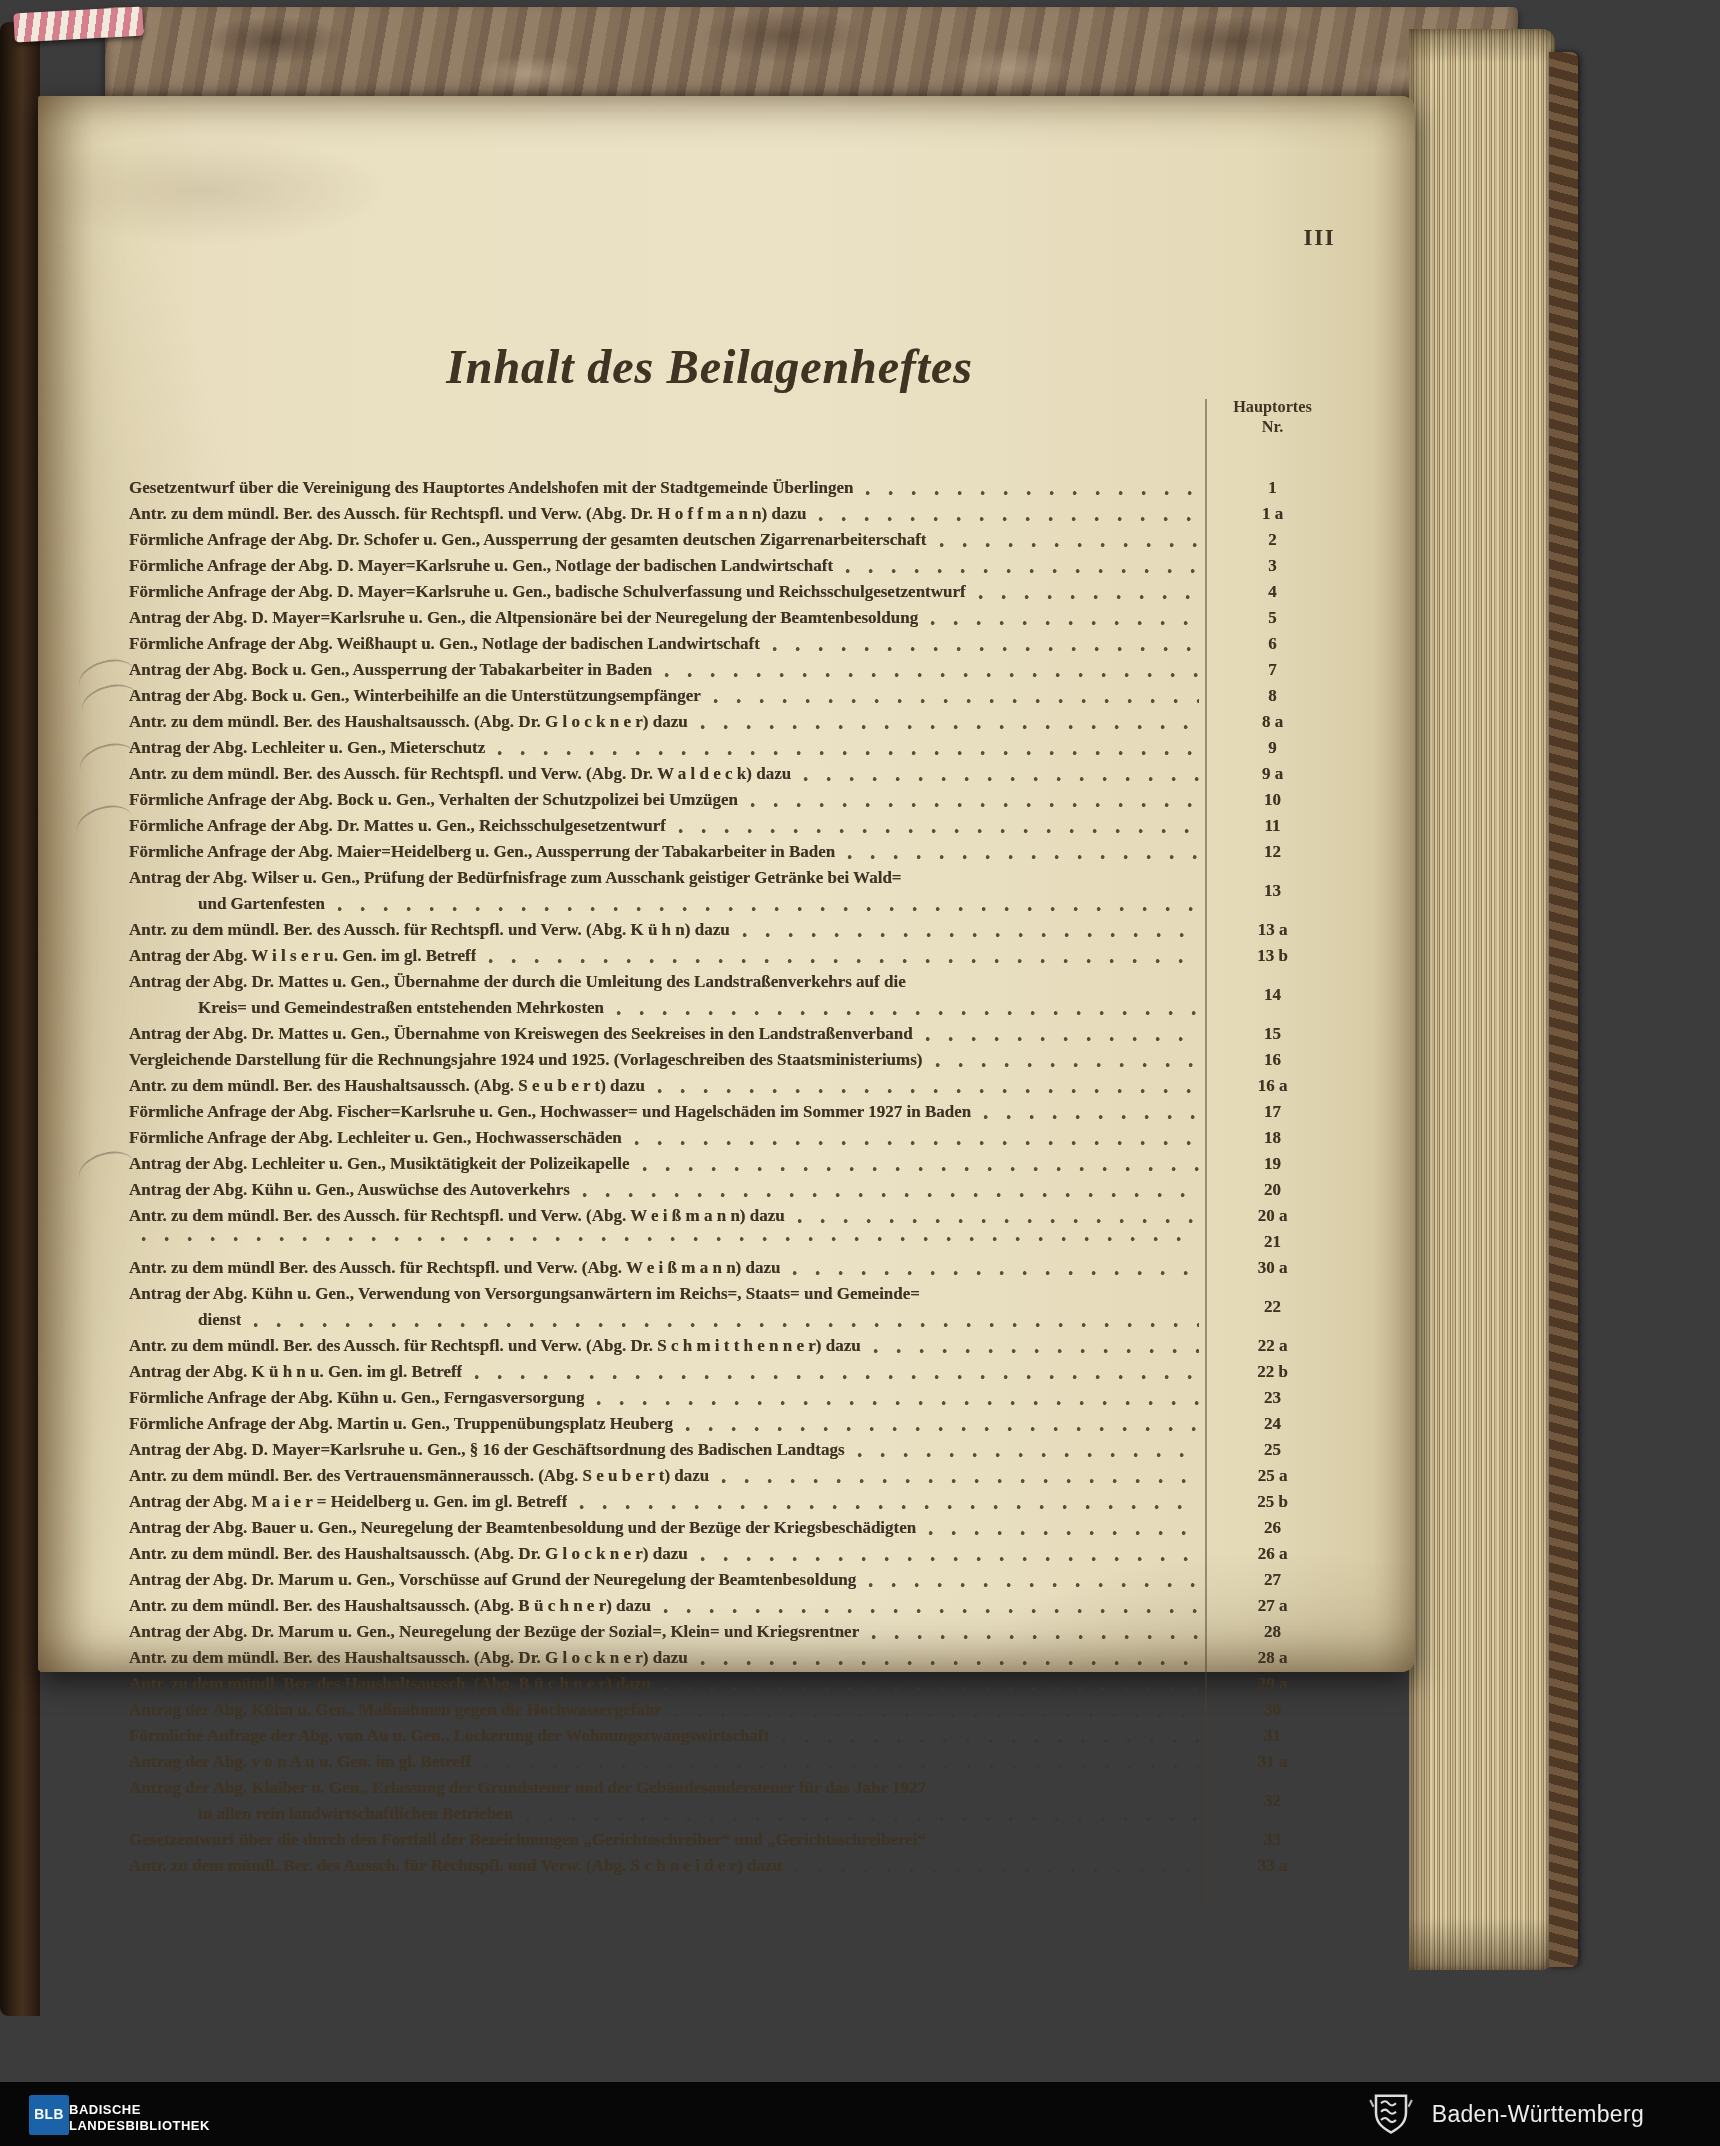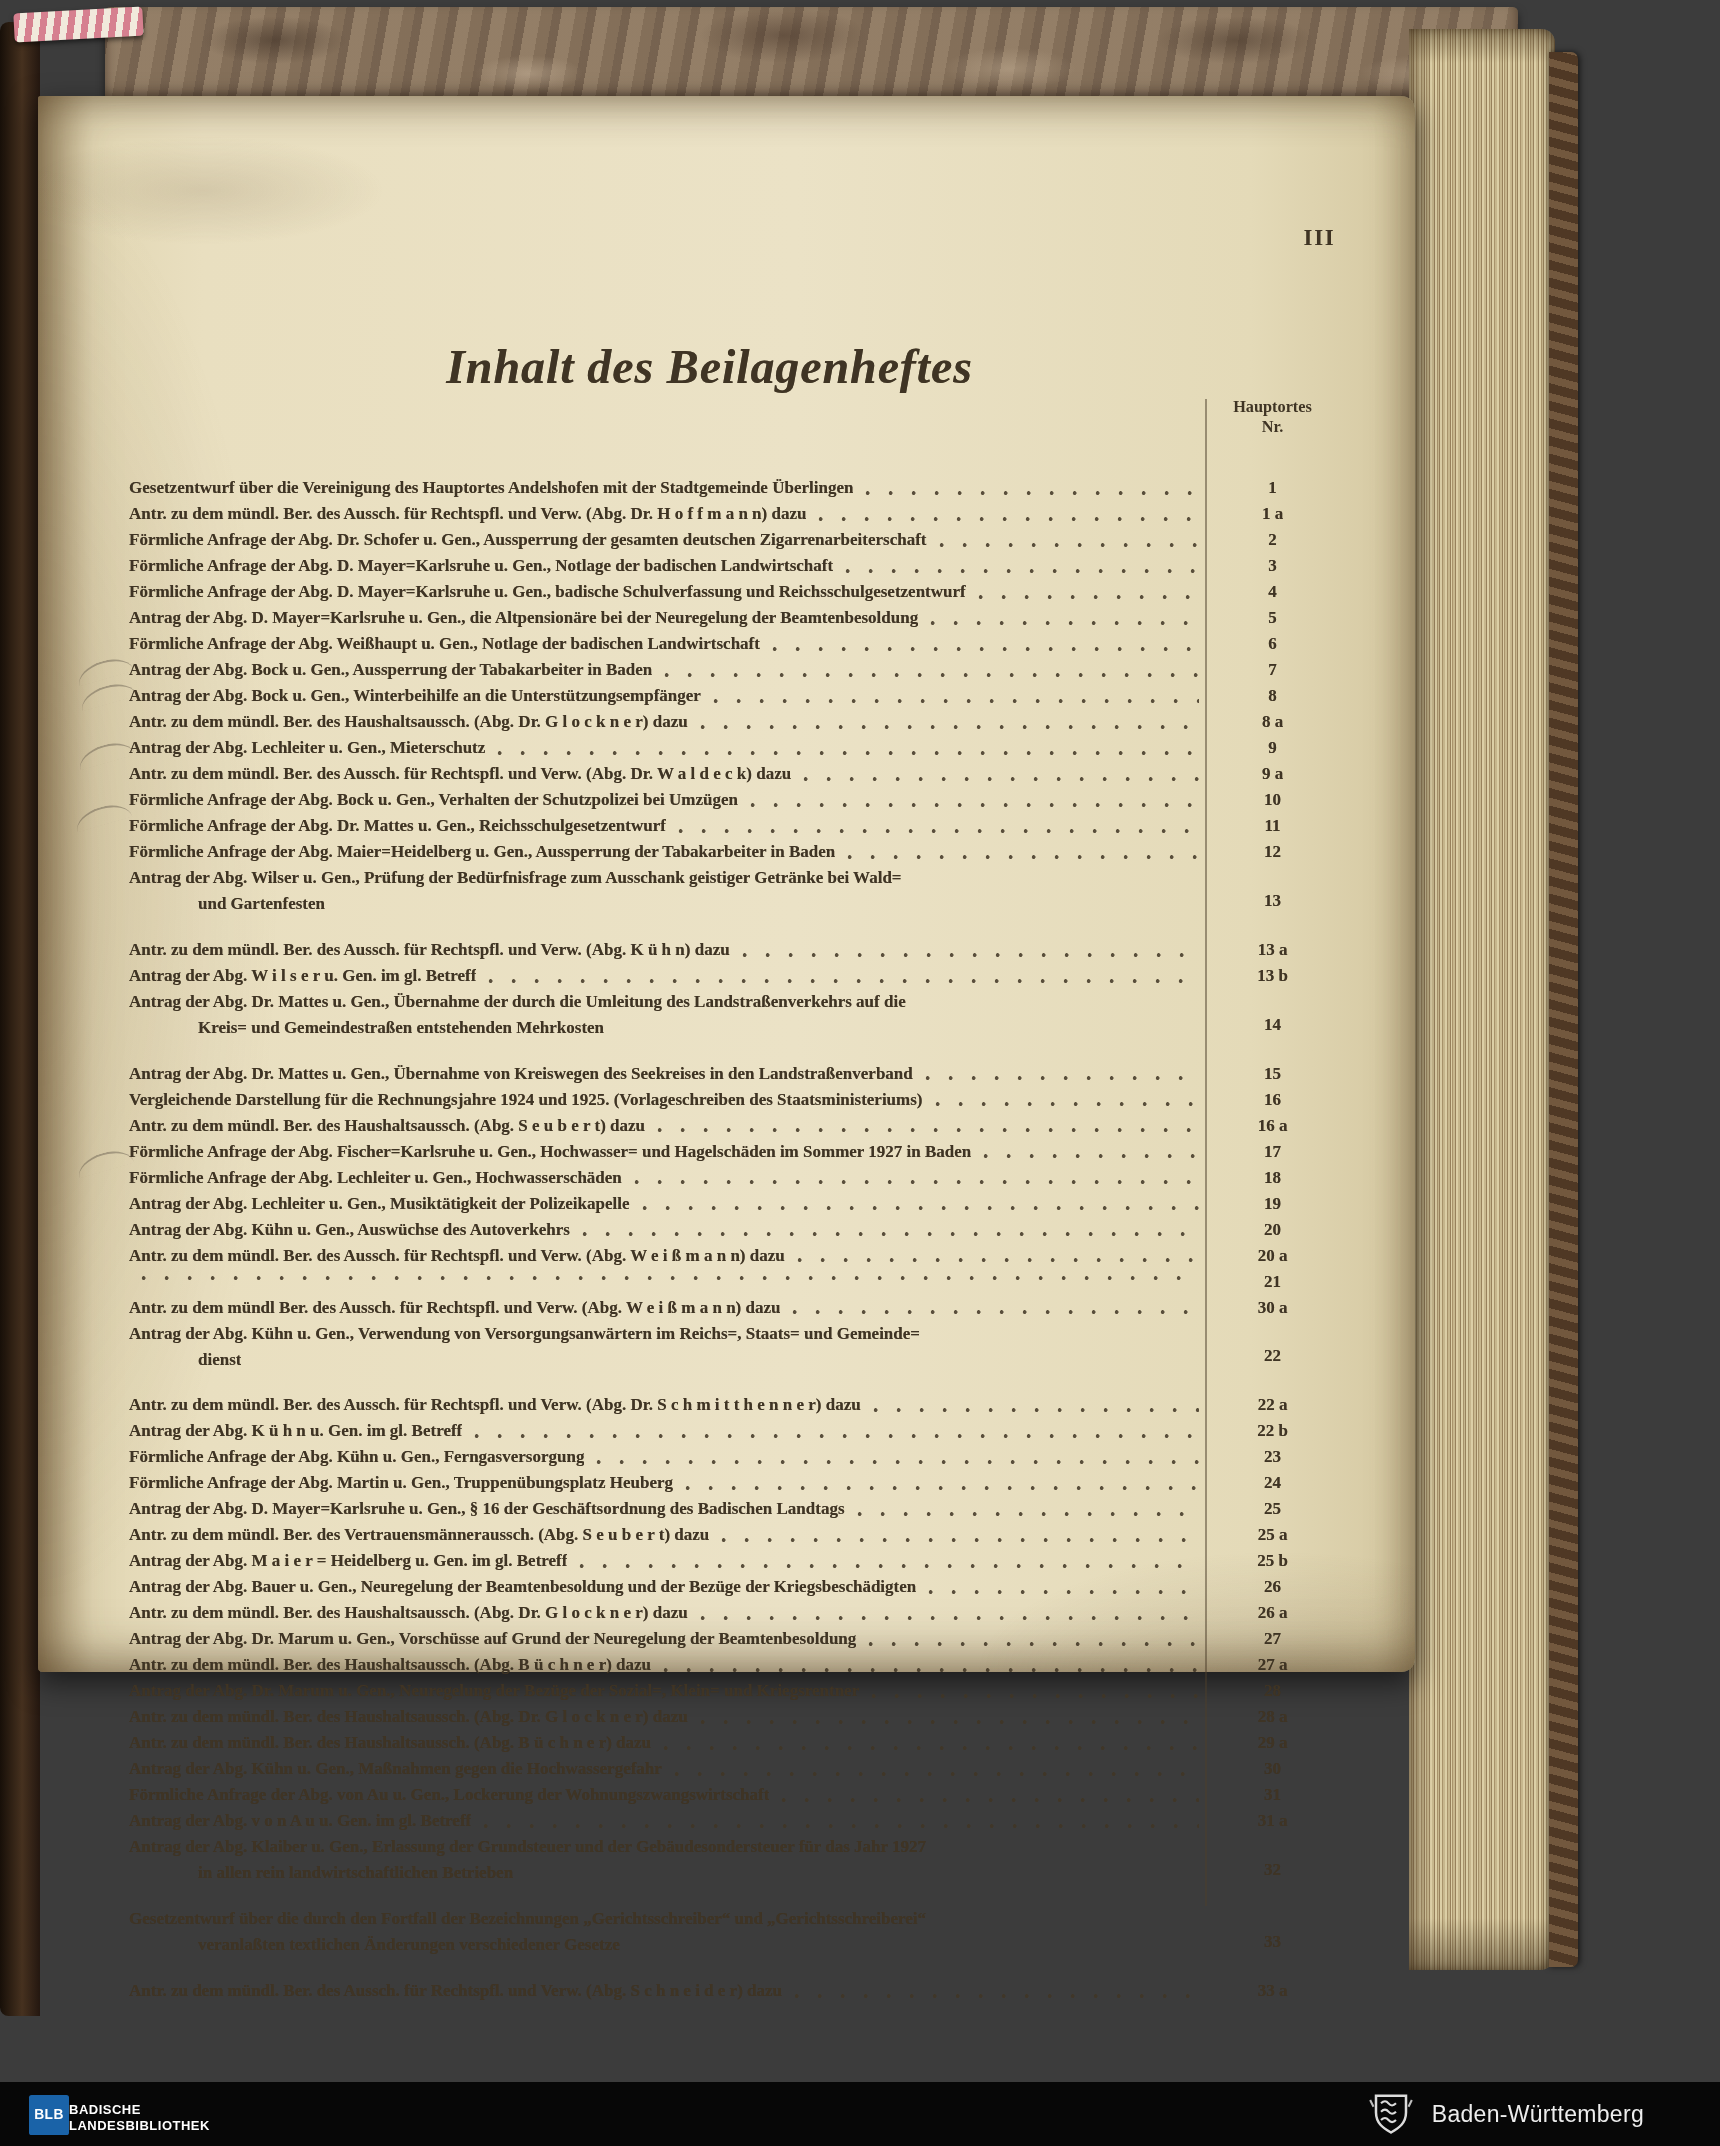--- a/index.html
+++ b/index.html
@@ -64,21 +64,21 @@
   .rule{position:absolute;left:1167px;top:303px;width:1.7px;height:1507px;
     background:rgba(75,62,42,.5);}
 
   
   .toc{position:absolute;left:91px;top:379px;width:1208px;
     font-size:17px;font-weight:bold;line-height:26px;
     text-shadow:0 0 0.3px rgba(60,48,30,.55);}
   .row{display:flex;align-items:center;}
   .entry-text{flex:1;min-width:0;}
   .l1,.l2{display:flex;align-items:baseline;}
-  .l2{padding-left:69px;flex-direction:column;}
+  .l2{padding-left:69px;}
   .t{flex:0 1 auto;white-space:nowrap;overflow:hidden;}
   .leader{flex:1 0 13.8px;height:4.3px;align-self:flex-end;margin:0 8.6px 6px 12px;
     background-image:radial-gradient(circle at 2.6px 2.2px,rgba(64,53,36,.85) 1.7px,transparent 2.2px);
     background-size:23px 4.3px;background-repeat:repeat-x;}
   .nr{flex:0 0 129px;text-align:center;font-size:17px;}
 
   
   .mark{position:absolute;width:57px;height:15.5px;
     border-top:2.6px solid rgba(110,100,84,.5);
     border-radius:50%/100% 100% 0 0;transform:rotate(-16deg);}
@@ -655,24 +655,20 @@
     </div>
     <div class="nr">32</div>
   </div>
 
   <div class="row">
     <div class="entry-text">
       <div class="l1">
         <span class="t t1">Gesetzentwurf über die durch den Fortfall der Bezeichnungen „Gerichtsschreiber“ und „Gerichtsschreiberei“</span>
         <span class="leader" style="visibility: hidden;"></span>
       </div>
-      <div class="l2">
-        <span class="t t2">veranlaßten textlichen Änderungen verschiedener Gesetze</span>
-        <span class="leader"></span>
-      </div>
     </div>
     <div class="nr">33</div>
   </div>
 
   <div class="row">
     <div class="entry-text">
       <div class="l1">
         <span class="t t1">Antr. zu dem mündl. Ber. des Aussch. für Rechtspfl. und Verw. (Abg. S c h n e i d e r) dazu</span>
         <span class="leader"></span>
       </div>

